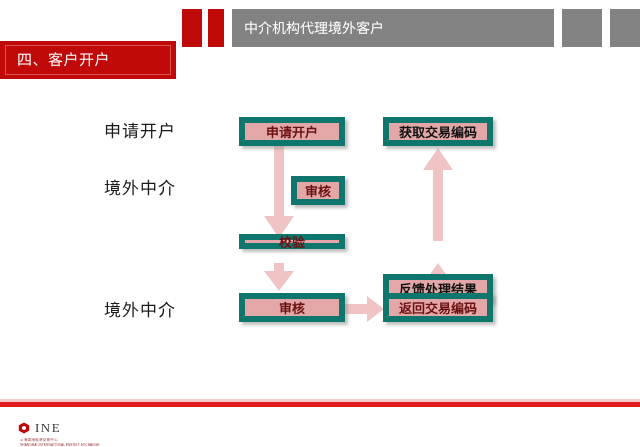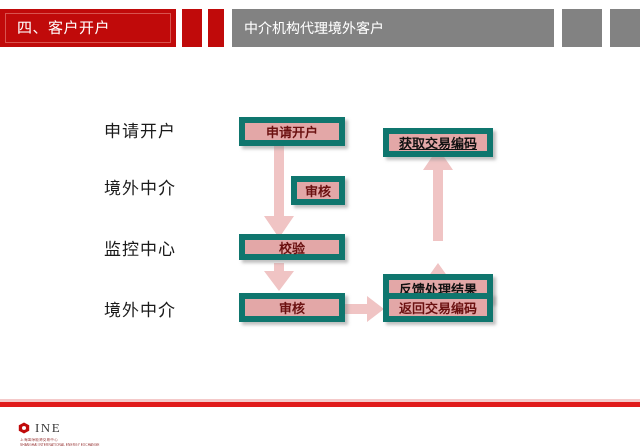--- a/index.html
+++ b/index.html
@@ -32,20 +32,21 @@
     position: absolute;
     top: 0;
     height: 38px;
     box-sizing: border-box;
   }
   .hdr-main {
     left: 0;
     width: 176px;
     background: #C00A0A;
     padding: 12px;
+    margin-top: 32px;
   }
   .hdr-main .inner-rule {
     position: absolute;
     left: 5px;
     top: 4px;
     right: 5px;
     bottom: 4px;
     border: 1px solid #D8534F;
     box-sizing: border-box;
     pointer-events: none;
@@ -207,21 +208,20 @@
     </div>
 
     <div class="hdr-block hdr-gray-chip-1"></div>
     <div class="hdr-block hdr-gray-chip-2"></div>
   </div>
 
   <div class="canvas">
 
     <div class="row-label" style="left:104px; top:117px;">申请开户</div>
     <div class="row-label" style="left:104px; top:174px;">境外中介</div>
-    <div class="row-label" style="left:104px; top:235px;">监控中心</div>
     <div class="row-label" style="left:104px; top:296px;">境外中介</div>
 
     <div class="arrow" style="left:263px; top:146px;">
       <svg width="32" height="96" viewBox="0 0 32 96" aria-hidden="true">
         <polygon points="11,0 21,0 21,70 31,70 16,92 1,70 11,70" fill="#F0C4C4"></polygon>
       </svg>
     </div>
 
     <div class="arrow" style="left:263px; top:263px;">
       <svg width="32" height="30" viewBox="0 0 32 30" aria-hidden="true">
@@ -242,25 +242,25 @@
     </div>
 
     <div class="arrow" style="left:422px; top:146px;">
       <svg width="32" height="96" viewBox="0 0 32 96" aria-hidden="true">
         <polygon points="16,2 31,24 21,24 21,95 11,95 11,24 1,24" fill="#F0C4C4"></polygon>
       </svg>
     </div>
 
     <div class="node ink-dark" style="left:239px; top:117px; width:106px; height:29px;">申请开户</div>
 
-    <div class="node ink-black" style="left:383px; top:128px; width:110px; height:29px;text-decoration:underline;">获取交易编码</div>
+    <div class="node ink-black" style="left:383px; top:117px; width:110px; height:29px;">获取交易编码</div>
 
     <div class="node ink-dark" style="left:291px; top:176px; width:54px; height:29px;">审核</div>
 
-    <div class="node ink-dark" style="left:239px; top:234px; width:106px; height:26px;">校验</div>
+    <div class="node ink-dark" style="left:239px; top:234px; width:106px; height:15px;">校验</div>
 
     <div class="node ink-black" style="left:383px; top:234px; width:110px; height:29px;margin-top:40px;">反馈处理结果</div>
 
     <div class="node ink-dark" style="left:239px; top:293px; width:106px; height:29px;">审核</div>
 
     <div class="node ink-dark" style="left:383px; top:293px; width:110px; height:29px;">返回交易编码</div>
   </div>
 
   <div class="footer-rule-soft"></div>
   <div class="footer-rule"></div>

